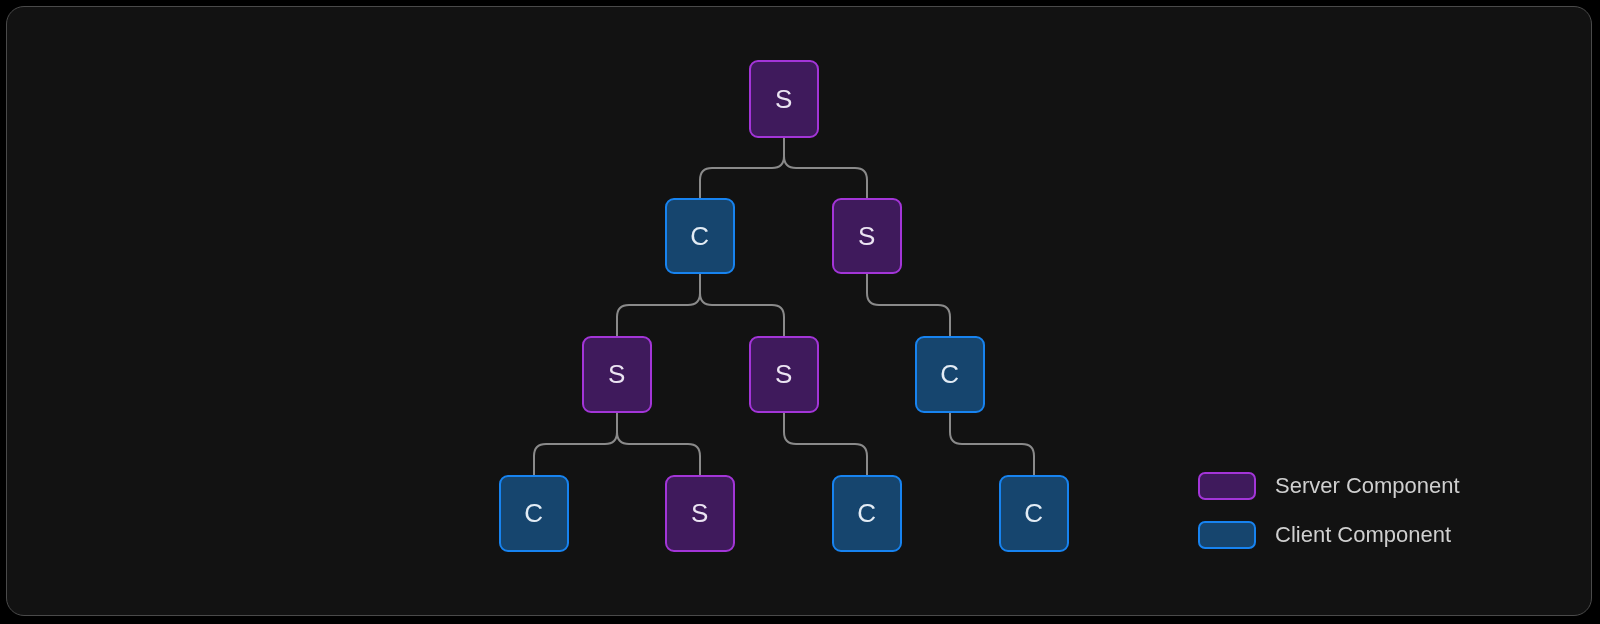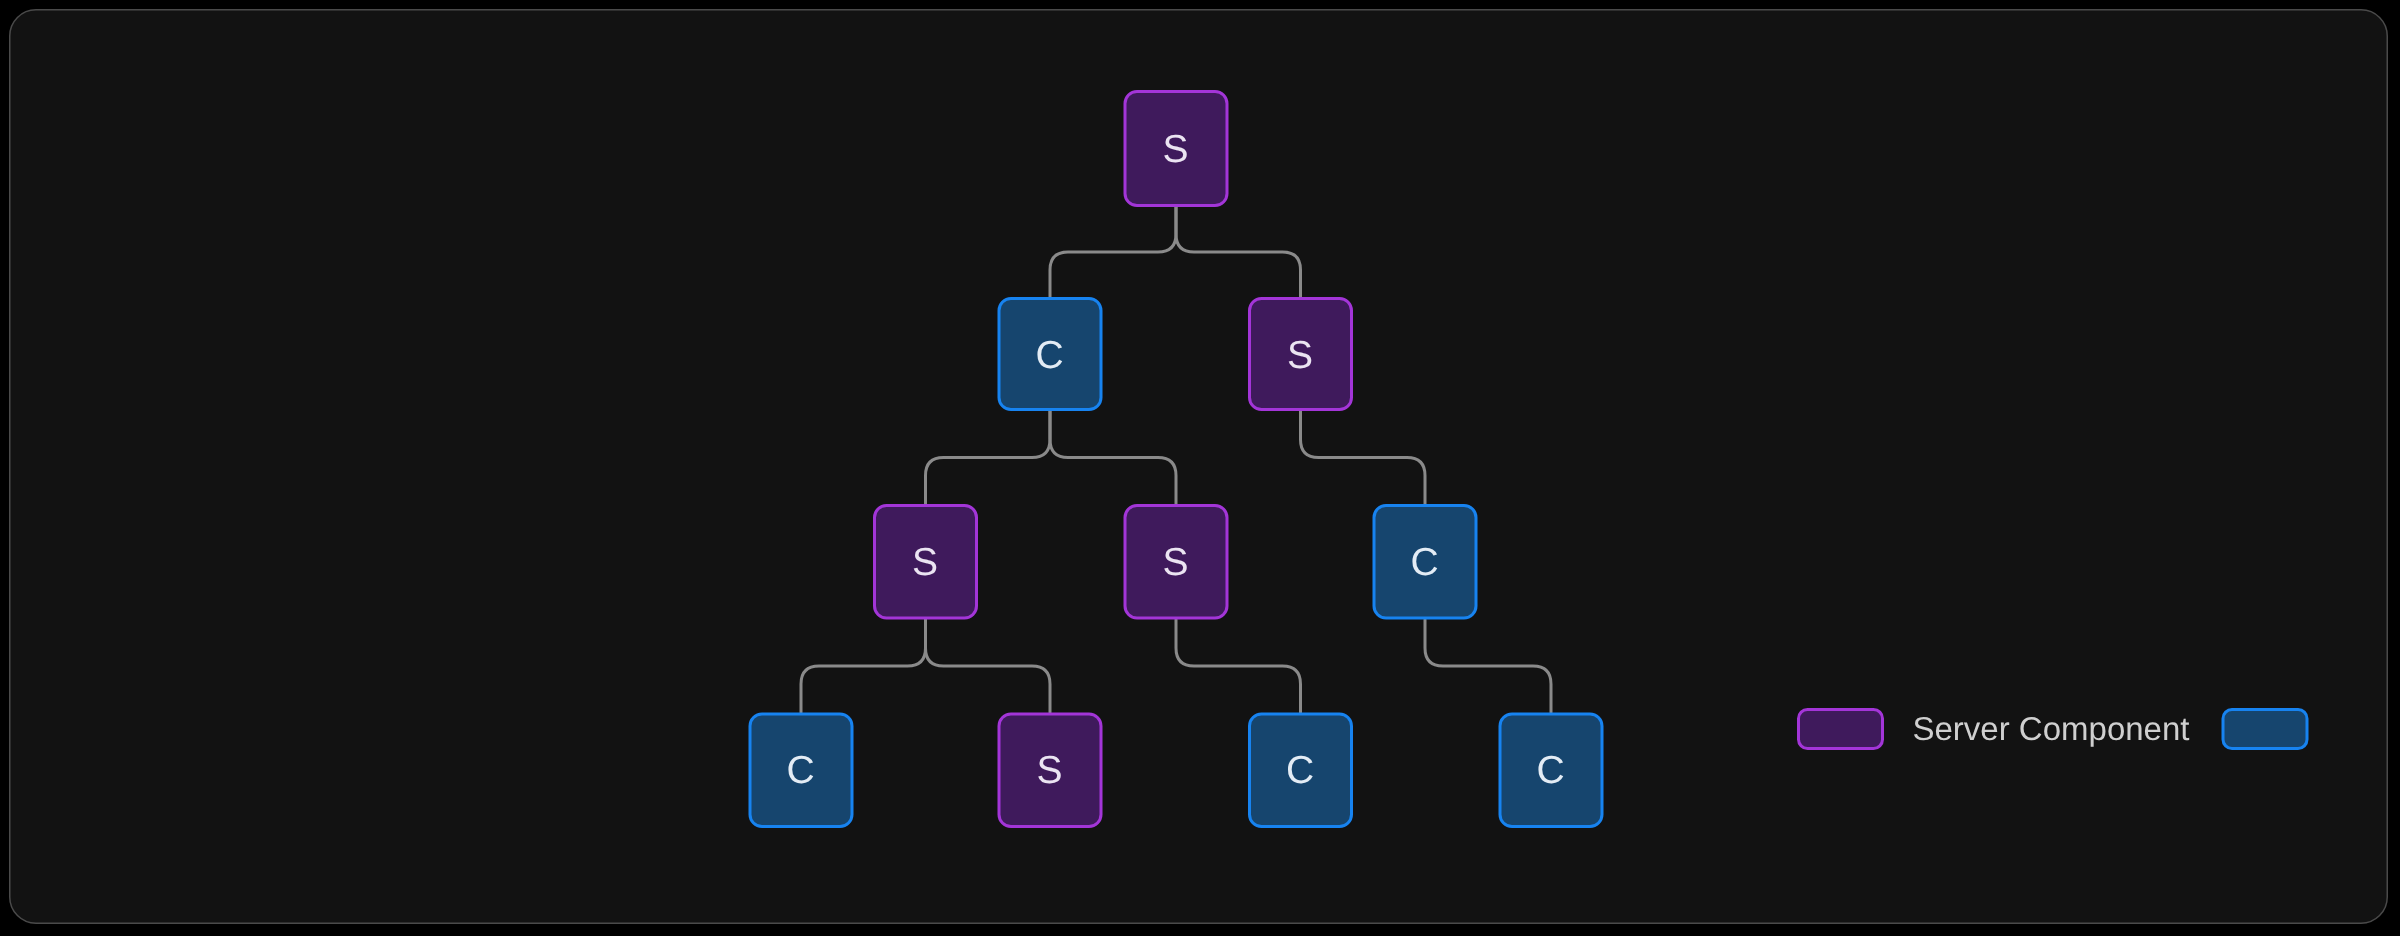--- a/index.html
+++ b/index.html
@@ -57,20 +57,21 @@
   .node.client {
     background: #16456e;
     border-color: #1783f0;
     color: #e3ecf5;
   }
   .legend {
     position: absolute;
     left: 1198px;
     top: 472px;
     display: flex;
+    flex-direction: column;
     gap: 21px;
   }
   .legend-row {
     display: flex;
     align-items: center;
     gap: 19px;
   }
   .swatch {
     width: 58px;
     height: 28px;
@@ -140,15 +141,16 @@
       </div>
     </div>
 
   <div class="legend">
     <div class="legend-row">
       <span class="swatch server"></span>
       <span class="legend-label">Server Component</span>
     </div>
     <div class="legend-row">
       <span class="swatch client"></span>
+      <span class="legend-label">Client Component</span>
     </div>
   </div>
 </div>
 
 </body></html>

